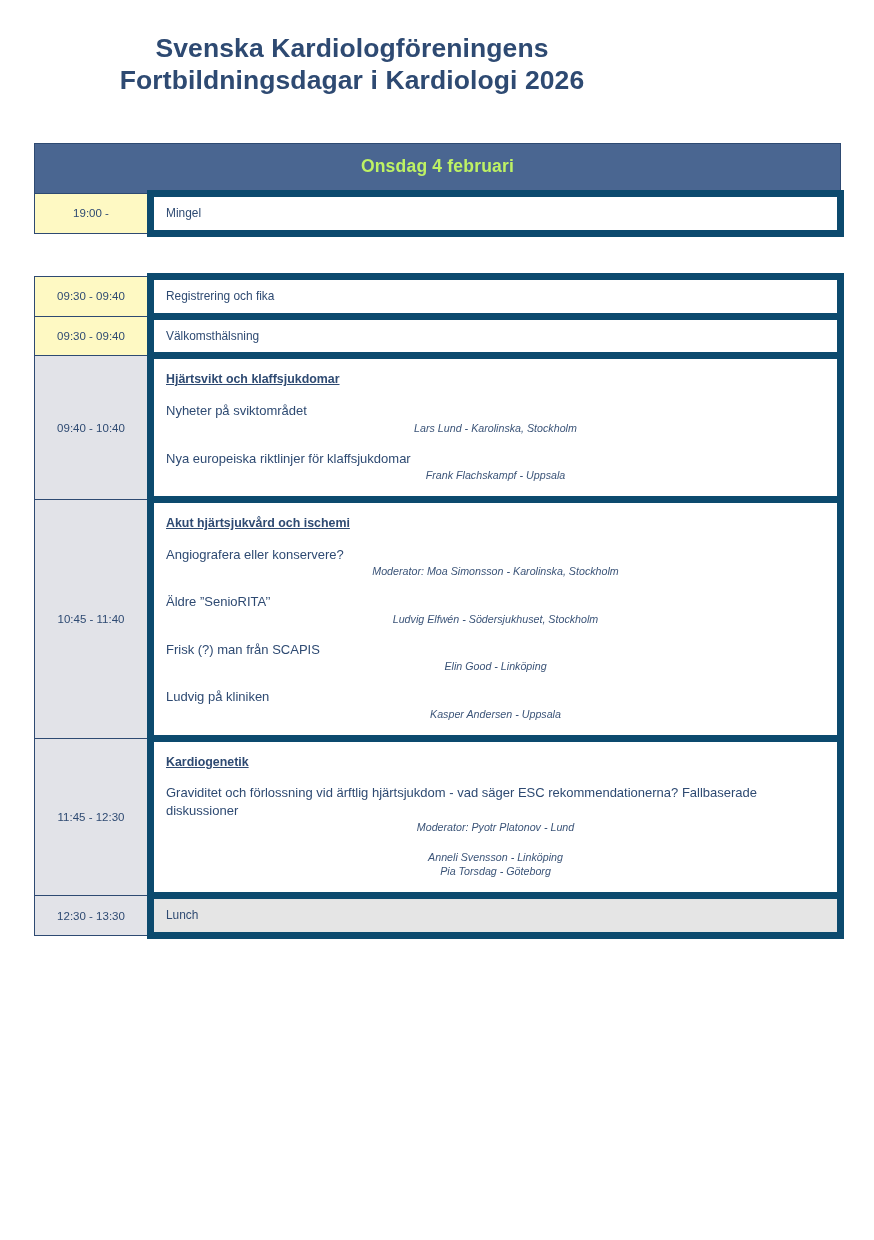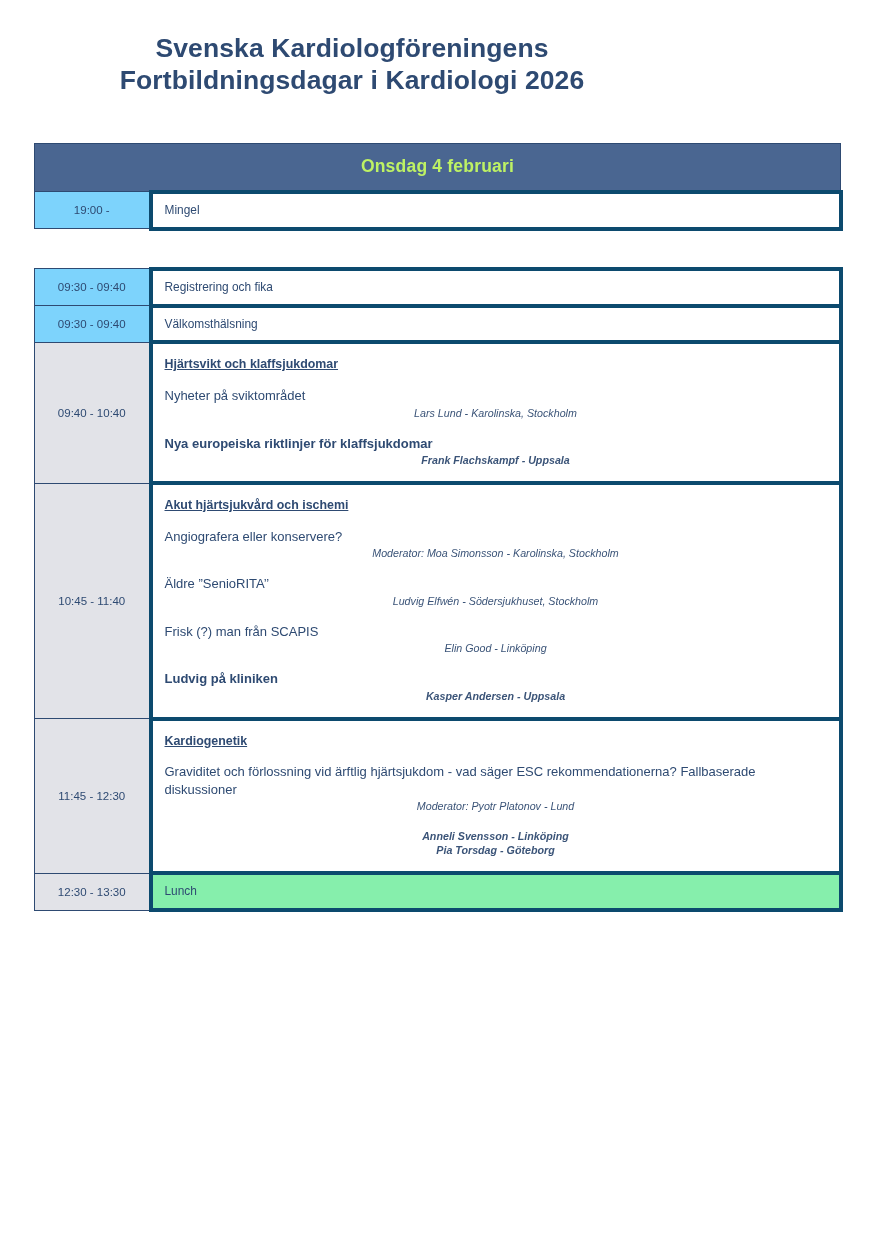--- a/index.html
+++ b/index.html
@@ -52,61 +52,60 @@
     background: #4a6691;
     color: #bef264;
     font-size: 17.5px;
     font-weight: bold;
     text-align: center;
     padding: 12px 4px 13px 4px;
     border: 1px solid #2e4a72;
     letter-spacing: 0.2px;
   }
   td.time {
-    background: #7dd3fc;
+    background: #fef9c3;
     border: 1px solid #2e4a72;
     text-align: center;
     vertical-align: middle;
     font-size: 11.5px;
     color: #2e4a72;
     padding: 6px 4px;
     white-space: nowrap;
   }
   td.content {
     background: #ffffff;
-    border: 4px solid #0c4a6e;
+    border: 7px solid #0c4a6e;
     vertical-align: top;
     padding: 10px 12px 12px 12px;
     font-size: 11.8px;
     line-height: 1.35;
   }
   td.content.plain {
     vertical-align: middle;
     padding-top: 8px;
     padding-bottom: 8px;
   }
   td.content.shaded {
-    background: #86efac;
+    background: #e5e5e5;
   }
   td.time.shaded {
     background: #e2e3e8;
   }
   .session-heading {
     font-weight: bold;
     text-decoration: underline;
     font-size: 12.4px;
     color: #2e4a72;
     margin: 2px 0 14px 0;
   }
   .item {
     margin-bottom: 14px;
   }
   .item:last-child {
     margin-bottom: 1px;
-    font-weight: bold;
   }
   .item-title {
     font-size: 13px;
     color: #2e4a72;
     margin-bottom: 2px;
   }
   .item-sub {
     font-style: italic;
     font-size: 10.7px;
     color: #3b5478;

